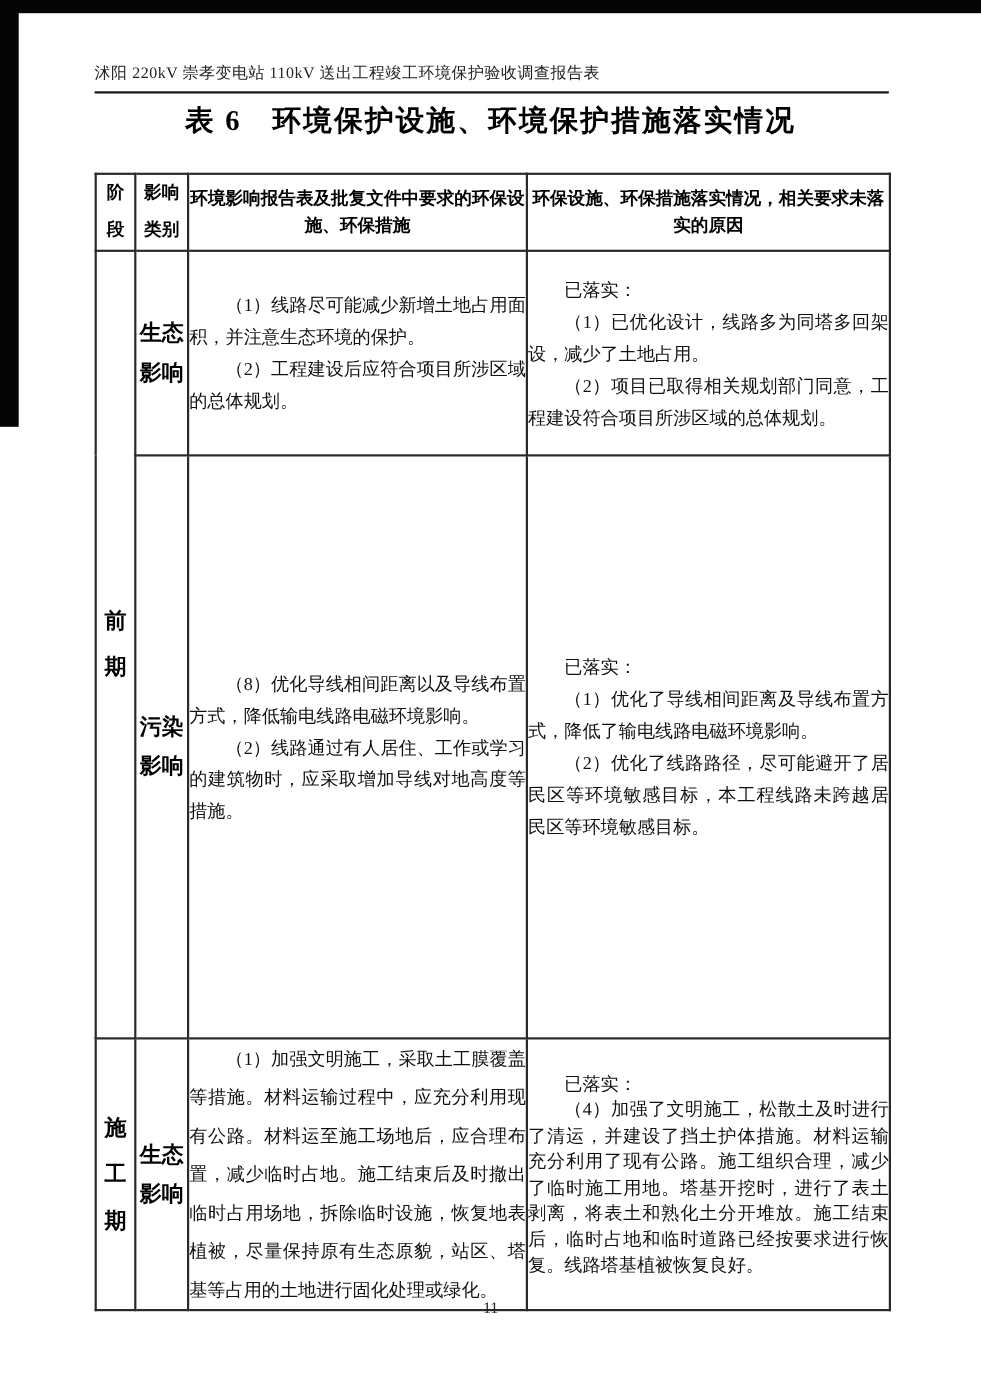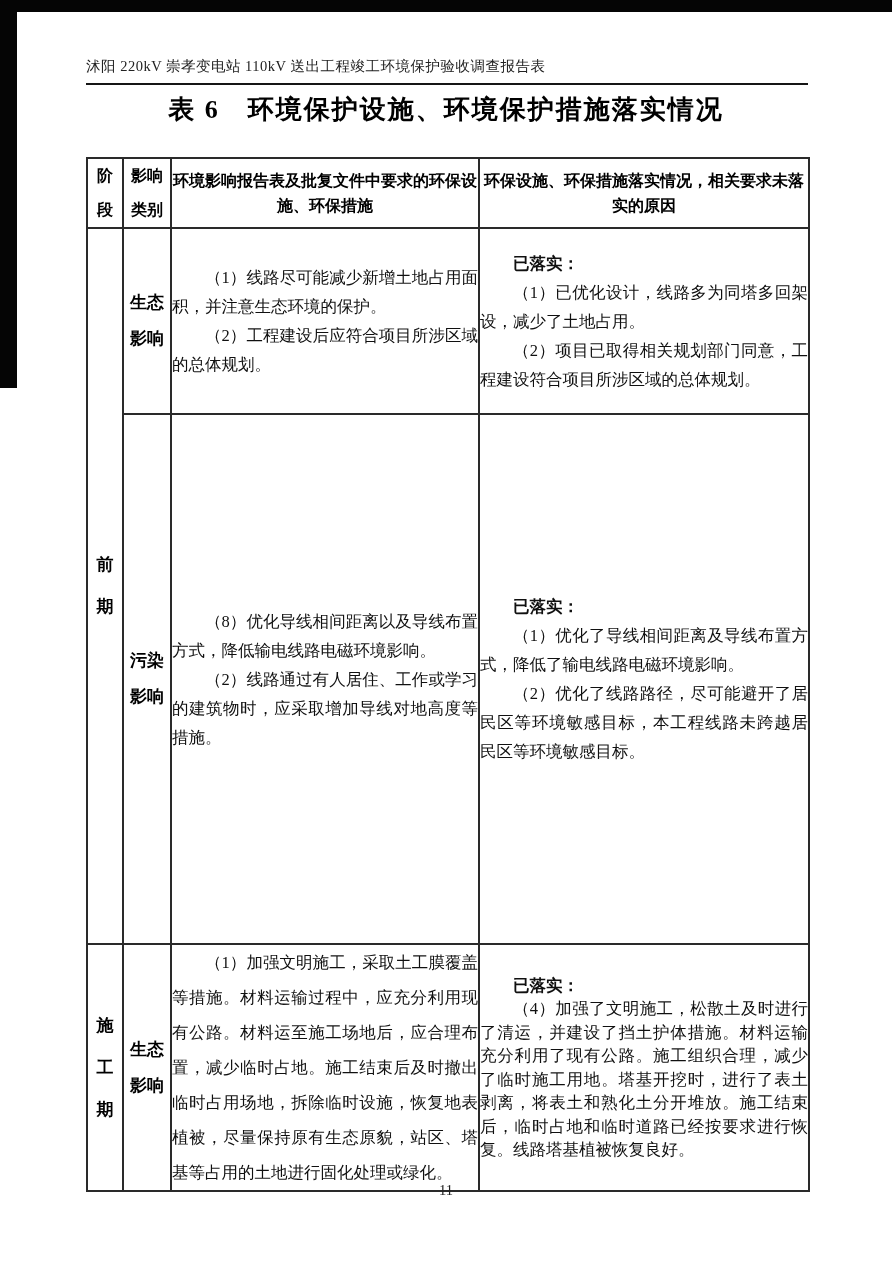--- a/index.html
+++ b/index.html
@@ -31,30 +31,30 @@
     border-collapse:collapse; table-layout:fixed;
   }
   table.report th, table.report td {
     border:2px solid #2a2a2a; vertical-align:middle; padding:0;
     overflow:hidden;
   }
   th.hdr {
     font-size:16px; font-weight:bold; text-align:center; line-height:25px;
     padding:2px 6px; color:#000;
   }
-  .vstack { text-align:center; font-weight:bold; font-size:17px; color:#000; }
+  .vstack { text-align:center; font-weight:bold; font-size:20px; color:#000; }
   .vstack span { display:block; }
   .lh34 span { line-height:34px; }
   .lh36 span { line-height:36px; }
   .lh42 span { line-height:42px; }
   td.body-cell {
     padding:6px 11px; font-size:16.5px; text-align:justify; color:#101010;
   }
   td.body-cell p { margin:0; text-indent:2em; }
-  p.impl-label { text-indent:0; font-weight:bold; }
+  p.impl-label { text-indent:0; font-weight:normal; }
   .lh29 p { line-height:29px; }
   .lh26 p { line-height:35px; }
   .lh24 p { line-height:23.5px; }
 
   .page-number {
     position:absolute; left:0; top:1182px; width:892px;
     text-align:center; font-size:14.5px; color:#222;
   }
 </style>
 </head>

